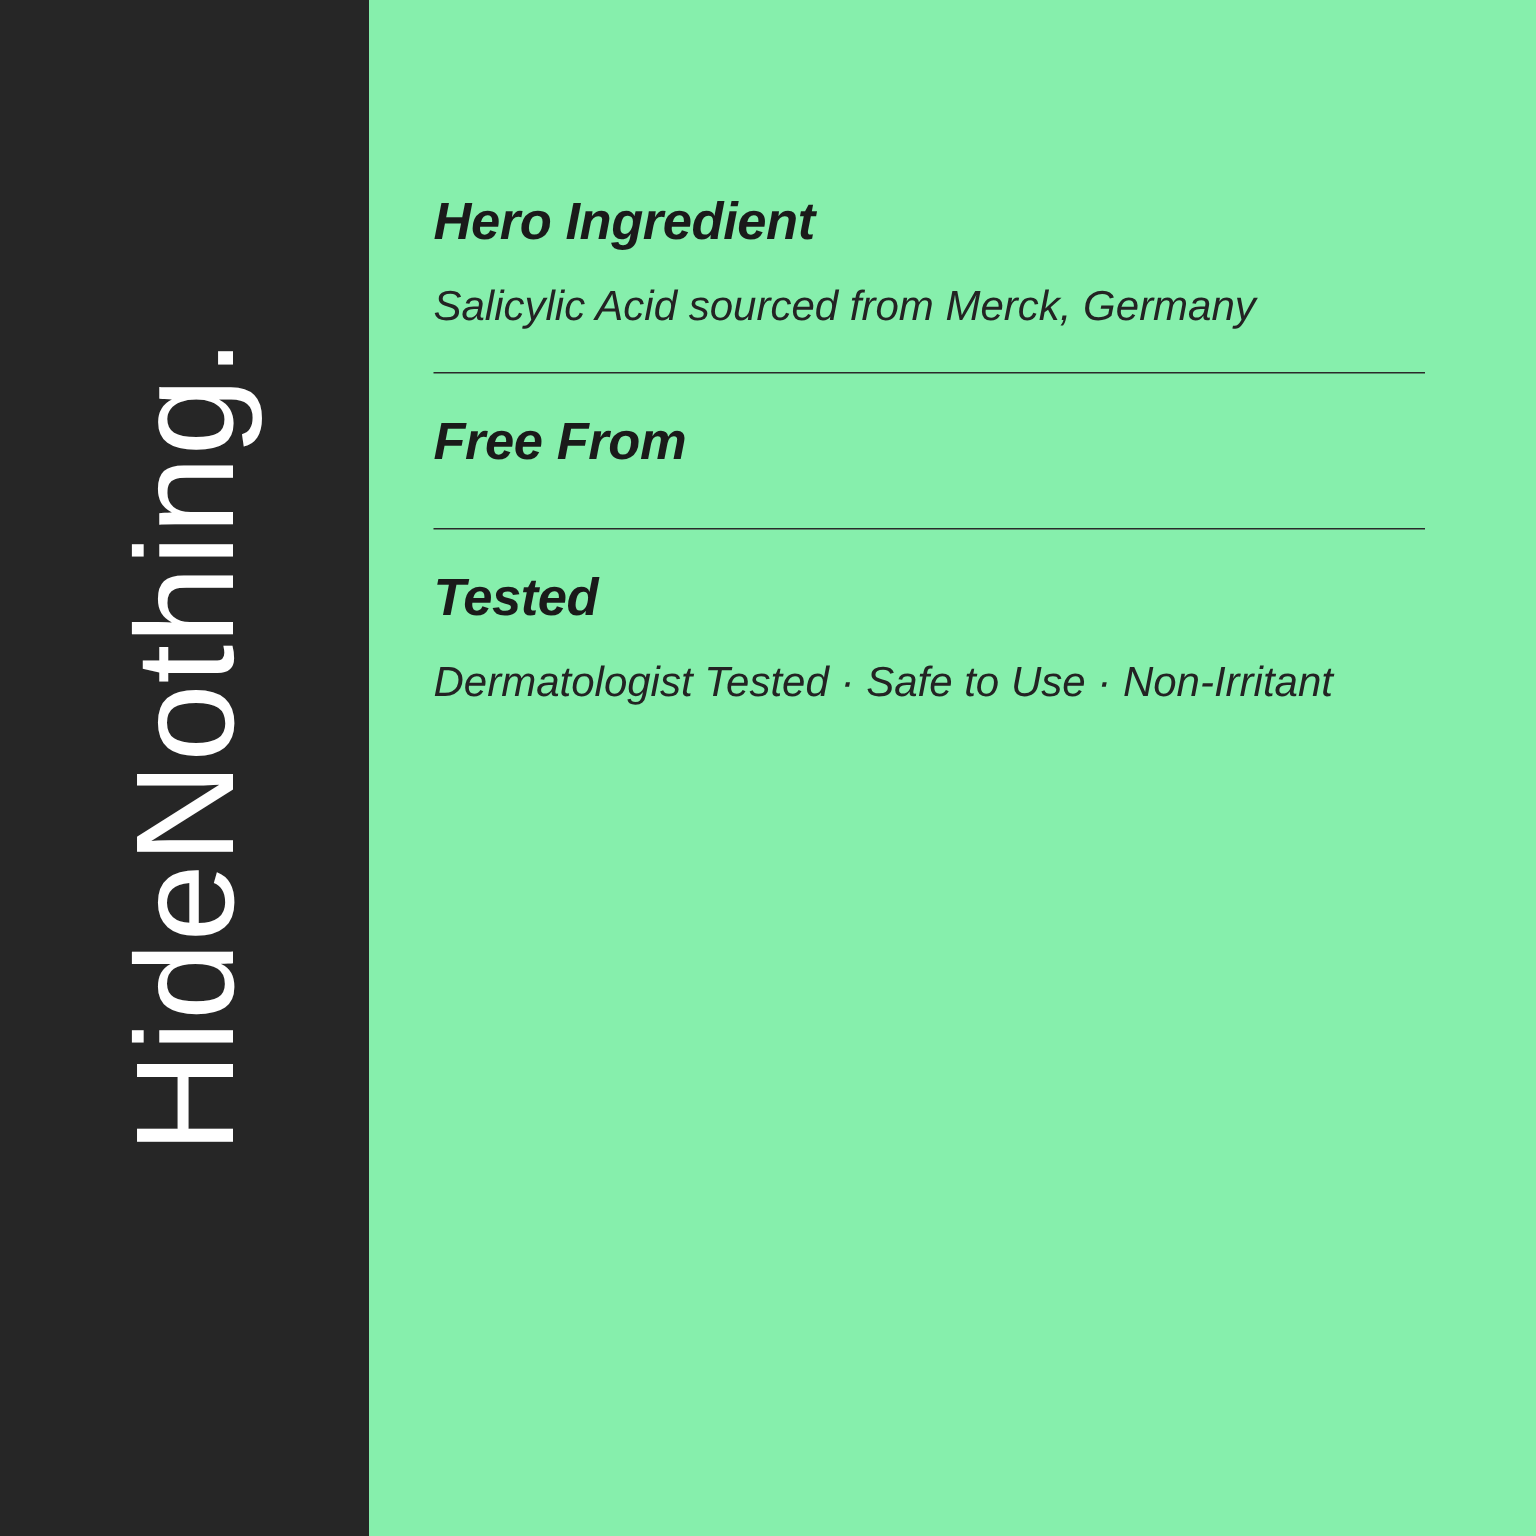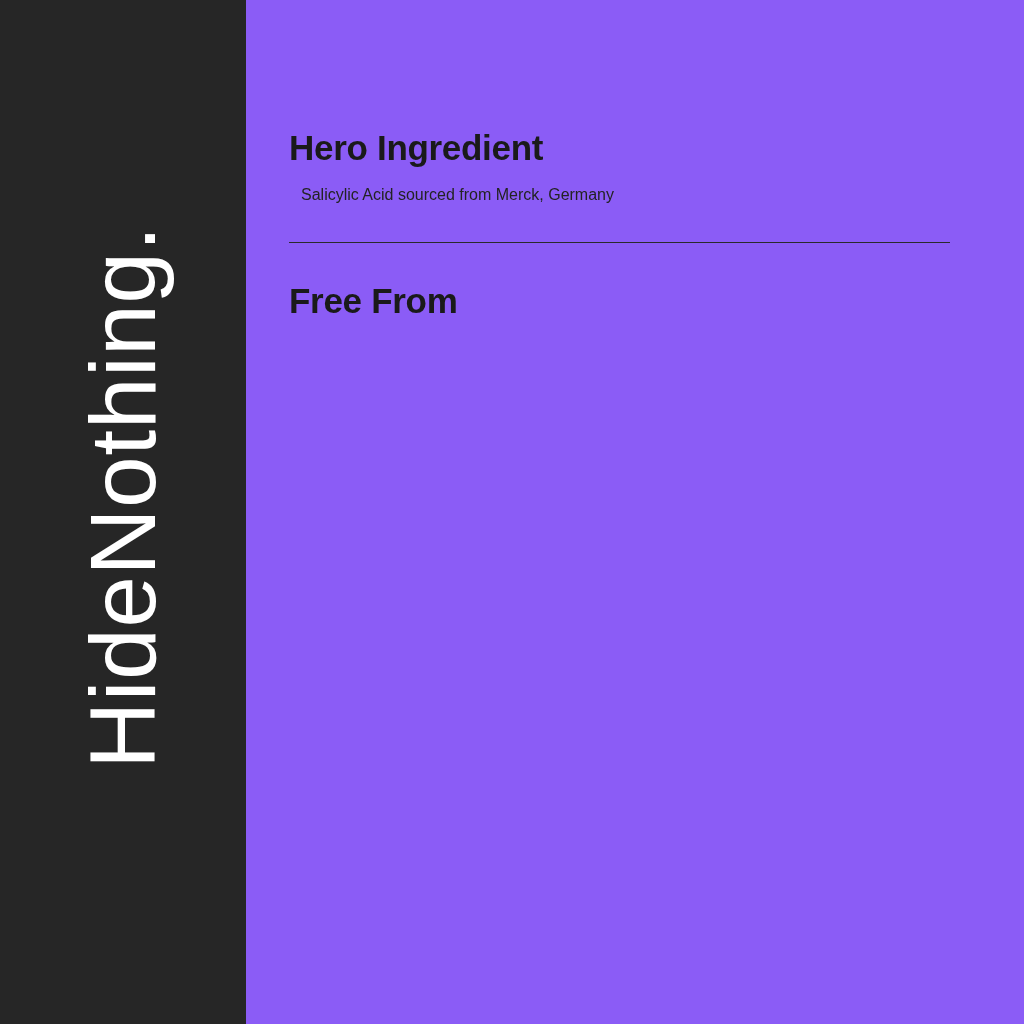--- a/index.html
+++ b/index.html
@@ -48,52 +48,53 @@
     line-height: 1;
     white-space: nowrap;
     padding-left: 30px;
     box-sizing: border-box;
   }
   
   .content {
     flex: 1 1 auto;
     position: relative;
     padding: 0;
-    background: #8b5cf6;
+    background: #86efac;
+    font-style: italic;
   }
   .spec-list {
     position: absolute;
     left: 43px;
     right: 74px;
     top: 128px;
   }
   .spec-block {
-    padding-top: 38px;
+    padding-top: 26px;
     padding-bottom: 22px;
   }
   .spec-block.first {
     padding-top: 0;
   }
   .spec-block + .spec-block {
     border-top: 1.6px solid #2a2a2a;
   }
   .spec-title {
     font-size: 35px;
     font-weight: 700;
     color: #1a1a1a;
     letter-spacing: -0.3px;
     margin: 0 0 14px 0;
     line-height: 1.15;
   }
   .spec-body {
-    font-size: 16px;
+    font-size: 28px;
     font-weight: 400;
     color: #232323;
     line-height: 1.58;
-    margin: 12px;
+    margin: 0;
     max-width: 600px;
   }
   .spec-block.ph .spec-title {
     margin-bottom: 10px;
   }
   .spec-block.ph {
     padding-bottom: 0;
   }
 </style>
 </head>
@@ -110,18 +111,22 @@
 
       <div class="spec-block first">
         <h2 class="spec-title">Hero Ingredient</h2>
         <p class="spec-body">Salicylic Acid sourced from Merck, Germany</p>
       </div>
 
       <div class="spec-block">
         <h2 class="spec-title">Free From</h2>
       </div>
 
+      <div class="spec-block">
+        <h2 class="spec-title">Tested</h2>
+        <p class="spec-body">Dermatologist Tested · Safe to Use · Non-Irritant</p>
+      </div>
 
 
     </div>
   </div>
 
 </div>
 
 </body></html>

